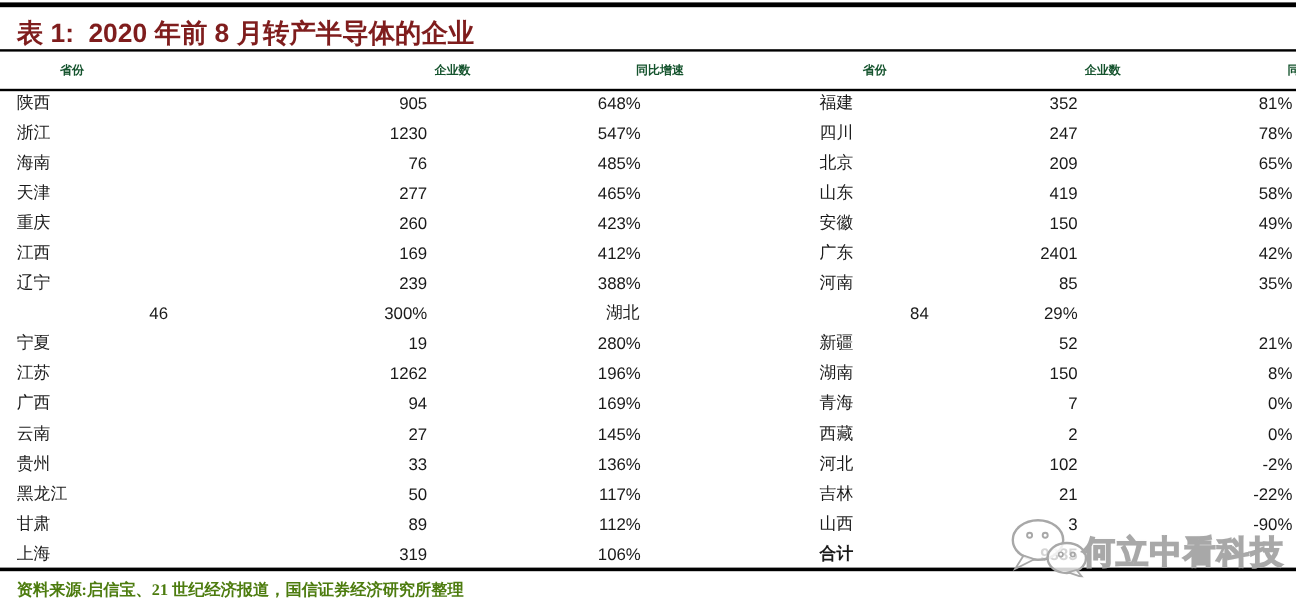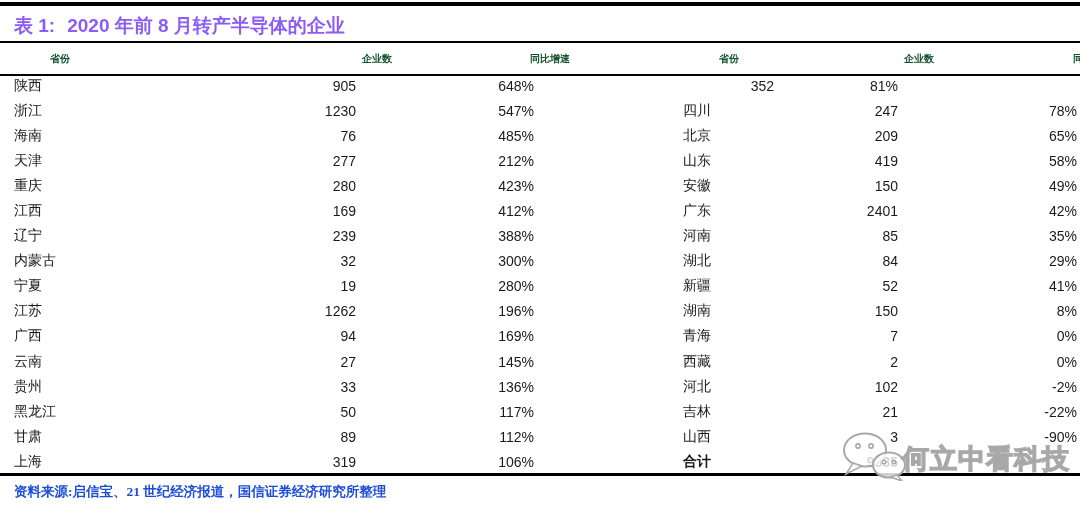--- a/index.html
+++ b/index.html
@@ -11,21 +11,21 @@
   }
   .hline { position:absolute; left:0; width:1080px; background:#000; }
   .line-top      { top:2px;   height:4px;  }
   .line-title    { top:41px;  height:2px;  }
   .line-header   { top:74px;  height:2px;  }
   .line-bottom   { top:473px; height:3px;  }
 
   .title-row {
     position:absolute; left:14px; top:13px;
     font-family:"Liberation Sans", sans-serif;
-    font-weight:bold; font-size:19px; color:#8b5cf6;
+    font-weight:bold; font-size:22px; color:#7f1d1d;
     white-space:nowrap;
   }
   .title-row .gap { display:inline-block; width:12px; }
 
   .grid6 {
     display:grid;
     grid-template-columns:140px 216px 178px 240px 124px 179px;
     align-items:center;
   }
   .header-row {
@@ -35,21 +35,21 @@
   .tbody { position:absolute; left:0; top:73px; width:1077px; }
   .trow { height:25.1px; font-size:14px; }
   .cell { box-sizing:border-box; white-space:nowrap; }
   .c-prov  { padding-left:14px;  text-align:left; }
   .c-prov2 { padding-left:149px; text-align:left; }
   .c-num   { text-align:right; font-family:"Liberation Sans", sans-serif; }
   .bold    { font-weight:bold; }
 
   .source {
     position:absolute; left:14px; top:483px;
-    font-size:13.5px; font-weight:bold; color:#1d4ed8;
+    font-size:13.5px; font-weight:bold; color:#4d7c0f;
     white-space:nowrap;
   }
 
   .watermark {
     position:absolute; left:840px; top:431px; z-index:6;
     display:flex; align-items:center; pointer-events:none;
   }
   .wm-text {
     font-size:27px; font-weight:bold; letter-spacing:1px;
     color:rgba(255,255,255,0.45);
@@ -76,20 +76,21 @@
   <div class="cell c-num">同比增速</div>
 </div>
 
 <div class="hline line-header"></div>
 
 <div class="tbody">
     <div class="trow grid6">
       <div class="cell c-prov">陕西</div>
       <div class="cell c-num">905</div>
       <div class="cell c-num">648%</div>
+      <div class="cell c-prov2">福建</div>
       <div class="cell c-num">352</div>
       <div class="cell c-num">81%</div>
     </div>
     <div class="trow grid6">
       <div class="cell c-prov">浙江</div>
       <div class="cell c-num">1230</div>
       <div class="cell c-num">547%</div>
       <div class="cell c-prov2">四川</div>
       <div class="cell c-num">247</div>
       <div class="cell c-num">78%</div>
@@ -98,28 +99,28 @@
       <div class="cell c-prov">海南</div>
       <div class="cell c-num">76</div>
       <div class="cell c-num">485%</div>
       <div class="cell c-prov2">北京</div>
       <div class="cell c-num">209</div>
       <div class="cell c-num">65%</div>
     </div>
     <div class="trow grid6">
       <div class="cell c-prov">天津</div>
       <div class="cell c-num">277</div>
-      <div class="cell c-num">212%</div>
+      <div class="cell c-num">465%</div>
       <div class="cell c-prov2">山东</div>
       <div class="cell c-num">419</div>
       <div class="cell c-num">58%</div>
     </div>
     <div class="trow grid6">
       <div class="cell c-prov">重庆</div>
-      <div class="cell c-num">280</div>
+      <div class="cell c-num">260</div>
       <div class="cell c-num">423%</div>
       <div class="cell c-prov2">安徽</div>
       <div class="cell c-num">150</div>
       <div class="cell c-num">49%</div>
     </div>
     <div class="trow grid6">
       <div class="cell c-prov">江西</div>
       <div class="cell c-num">169</div>
       <div class="cell c-num">412%</div>
       <div class="cell c-prov2">广东</div>
@@ -128,34 +129,33 @@
     </div>
     <div class="trow grid6">
       <div class="cell c-prov">辽宁</div>
       <div class="cell c-num">239</div>
       <div class="cell c-num">388%</div>
       <div class="cell c-prov2">河南</div>
       <div class="cell c-num">85</div>
       <div class="cell c-num">35%</div>
     </div>
     <div class="trow grid6">
-      <div class="cell c-prov">内蒙古</div>
-      <div class="cell c-num">32</div>
+      <div class="cell c-num">46</div>
       <div class="cell c-num">300%</div>
       <div class="cell c-prov2">湖北</div>
       <div class="cell c-num">84</div>
       <div class="cell c-num">29%</div>
     </div>
     <div class="trow grid6">
       <div class="cell c-prov">宁夏</div>
       <div class="cell c-num">19</div>
       <div class="cell c-num">280%</div>
       <div class="cell c-prov2">新疆</div>
       <div class="cell c-num">52</div>
-      <div class="cell c-num">41%</div>
+      <div class="cell c-num">21%</div>
     </div>
     <div class="trow grid6">
       <div class="cell c-prov">江苏</div>
       <div class="cell c-num">1262</div>
       <div class="cell c-num">196%</div>
       <div class="cell c-prov2">湖南</div>
       <div class="cell c-num">150</div>
       <div class="cell c-num">8%</div>
     </div>
     <div class="trow grid6">

